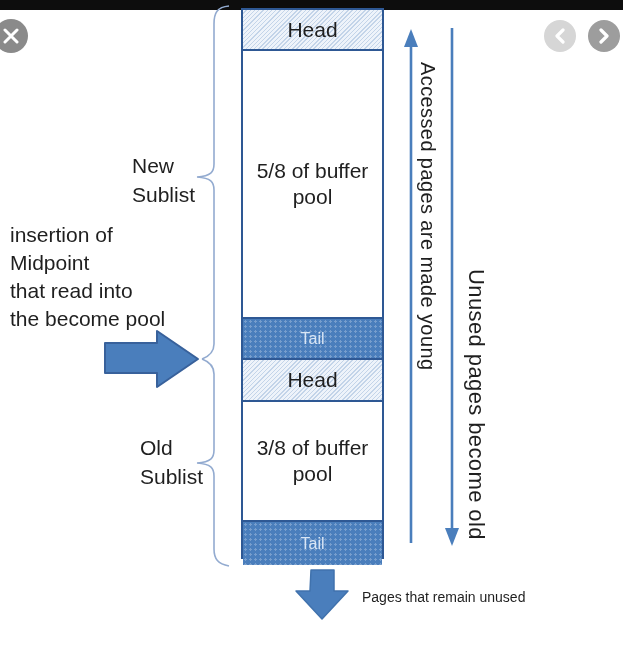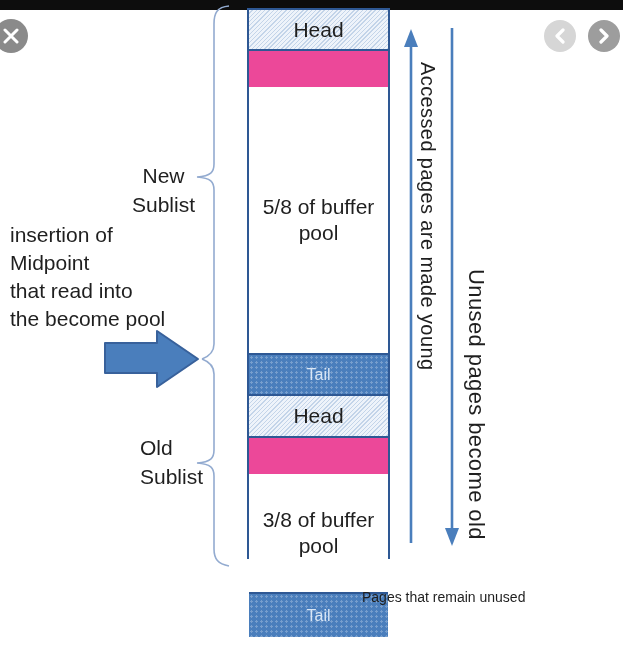--- a/index.html
+++ b/index.html
@@ -9,46 +9,46 @@
     color:#1f1f1f;
   }
   .topbar{position:absolute;left:0;top:0;width:623px;height:10px;background:#0d0d0d;}
   .circle-btn{position:absolute;border-radius:50%;display:flex;align-items:center;justify-content:center;cursor:pointer;}
   .close-btn{left:-6px;top:19px;width:34px;height:34px;background:#8a8a8a;}
   .prev-btn{left:544px;top:20px;width:32px;height:32px;background:#d6d6d6;}
   .next-btn{left:588px;top:20px;width:32px;height:32px;background:#9d9d9d;}
   .vector-layer{position:absolute;left:0;top:0;pointer-events:none;}
   
   .stack{
-    position:absolute;left:247px;top:8px;width:143px;height:551px;
-    border:2px solid #2e5894;box-sizing:border-box;background:#ec4899;
+    position:absolute;left:241px;top:8px;width:143px;height:551px;
+    border:2px solid #2e5894;box-sizing:border-box;background:#0c4a6e;
   }
   .sec{width:100%;box-sizing:border-box;display:flex;flex-direction:column;align-items:center;justify-content:center;text-align:center;}
   .sec-head{
     background-color:#e8eef7;
     background-image:repeating-linear-gradient(135deg,#eef3fa 0px,#eef3fa 2px,#c3d4e9 2px,#c3d4e9 3px);
     color:#1f1f1f;font-size:21px;
   }
   .sec-tail{
     background-color:#4a7ebc;
     background-image:radial-gradient(rgba(255,255,255,0.25) 1px,transparent 1.4px);
     background-size:5px 5px;
     color:#d9e6f5;font-size:16px;
   }
-  .sec-body{background:#ffffff;font-size:21px;line-height:26px;margin-top:36px;}
+  .sec-body{background:#ffffff;font-size:21px;line-height:26px;}
   .sec1{height:41px;border-bottom:2px solid #2e5894;}
   .sec2{height:266px;}
   .sec3{height:43px;border-top:2px solid #2e5894;border-bottom:2px solid #2e5894;}
   .sec4{height:42px;border-bottom:2px solid #2e5894;}
   .sec5{height:118px;text-align:center;}
   .sec6{height:45px;border-top:2px solid #2e5894;}
   .line{display:block;}
   
   .side-label{position:absolute;font-size:21px;line-height:29px;color:#1f1f1f;}
-  .new-sublist{left:132px;top:161px;text-align:center;}
+  .new-sublist{left:132px;top:151px;}
   .old-sublist{left:140px;top:433px;}
   .midpoint-note{left:10px;top:221px;line-height:28px;}
   .evicted-note{left:362px;top:583px;font-size:14px;line-height:28px;}
   
   .vert-label{position:absolute;writing-mode:vertical-rl;color:#1f1f1f;white-space:nowrap;}
   .accessed-label{left:416px;top:62px;font-size:20px;letter-spacing:0.4px;}
   .unused-label{left:463px;top:269px;font-size:22px;letter-spacing:0.4px;}
 </style>
 </head>
 <body>

